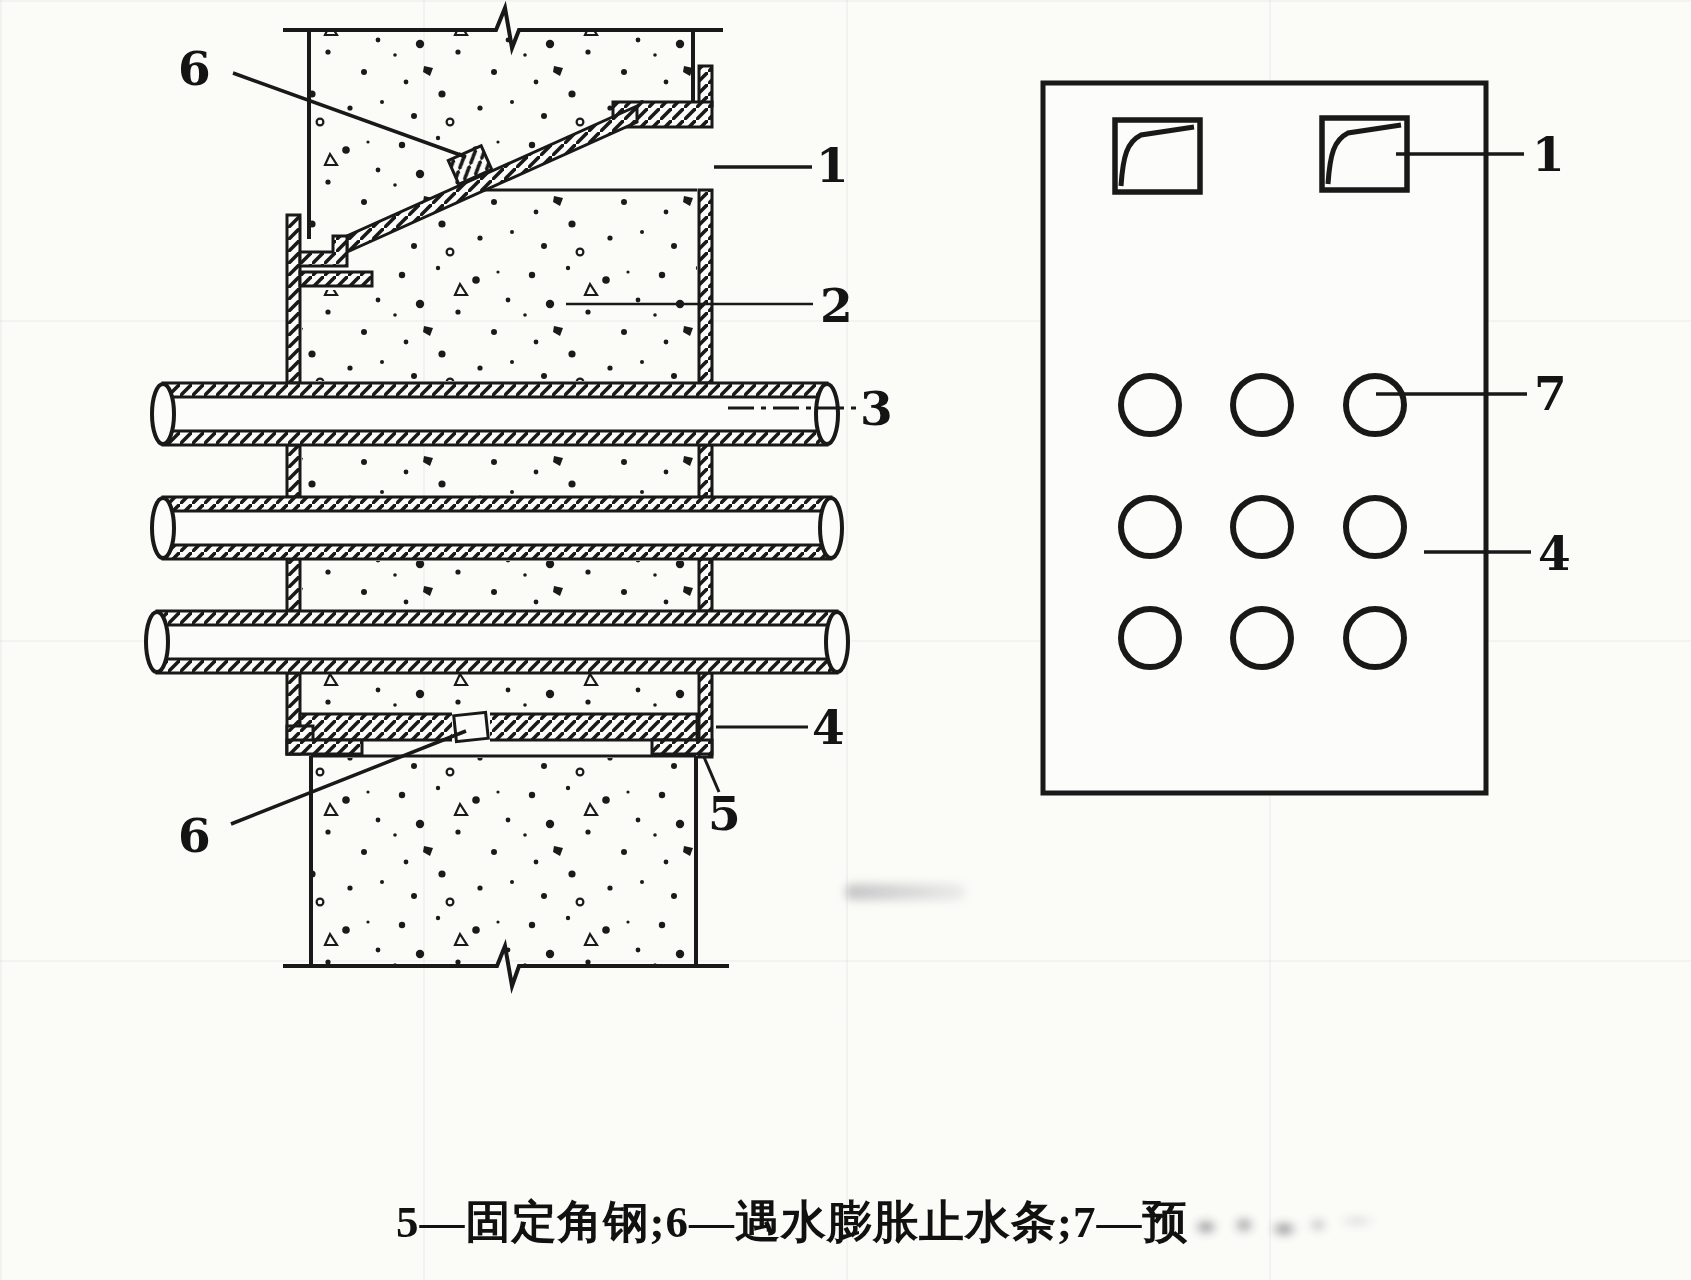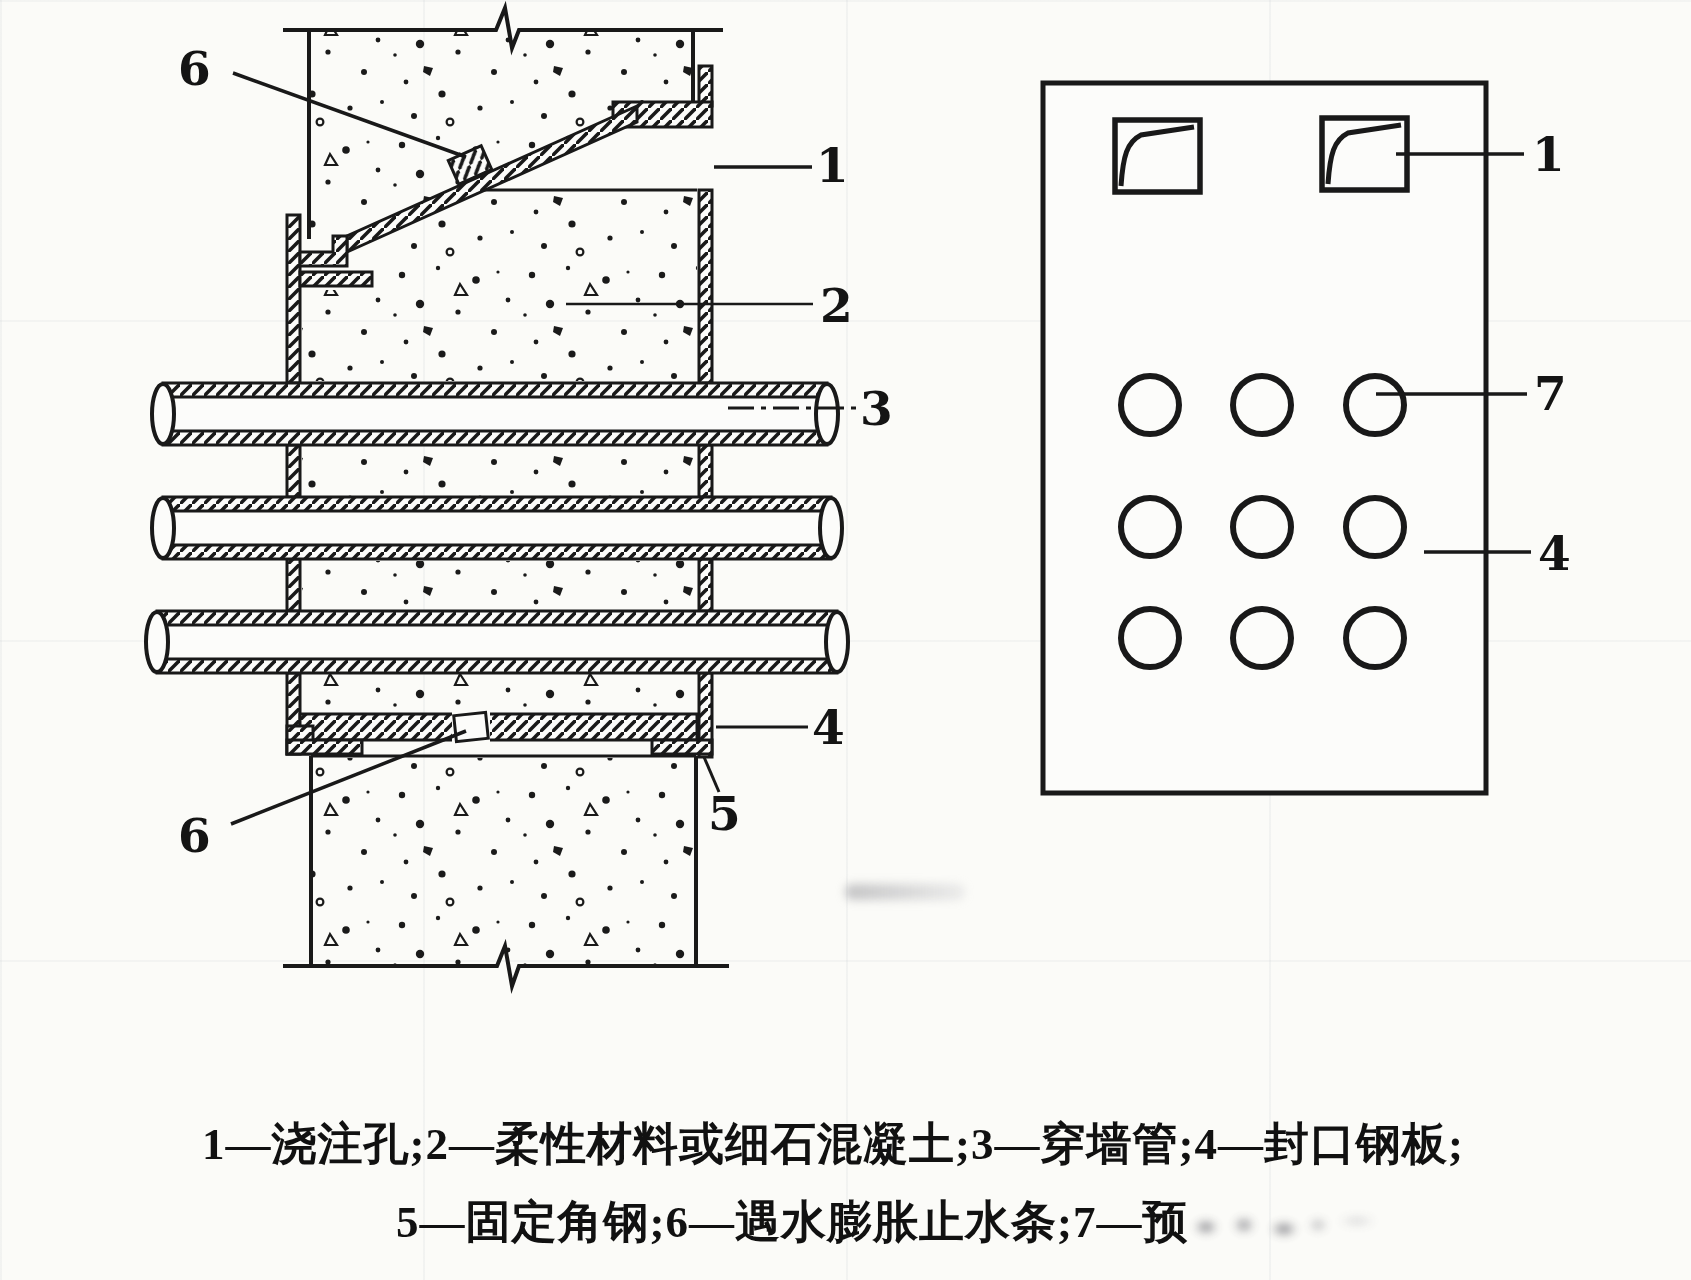--- a/index.html
+++ b/index.html
@@ -202,17 +202,16 @@
 
     <text class="co" x="1532" y="171">1</text>
     <text class="co" x="1534" y="410">7</text>
     <text class="co" x="1538" y="570">4</text>
   </g>
 </svg>
 
   <div class="smear"></div>
 
 
-  <div class="legend-line-1"><span>1—浇注孔;2—柔性材料或细石混凝土;3—穿墙管;4—封口钢板;</span></div>
 
   <div class="legend-line-2"><span>5—固定角钢;6—遇水膨胀止水条;7—预</span><span class="erase-smudge"></span></div>
 
 </div>
 
 </body></html>

